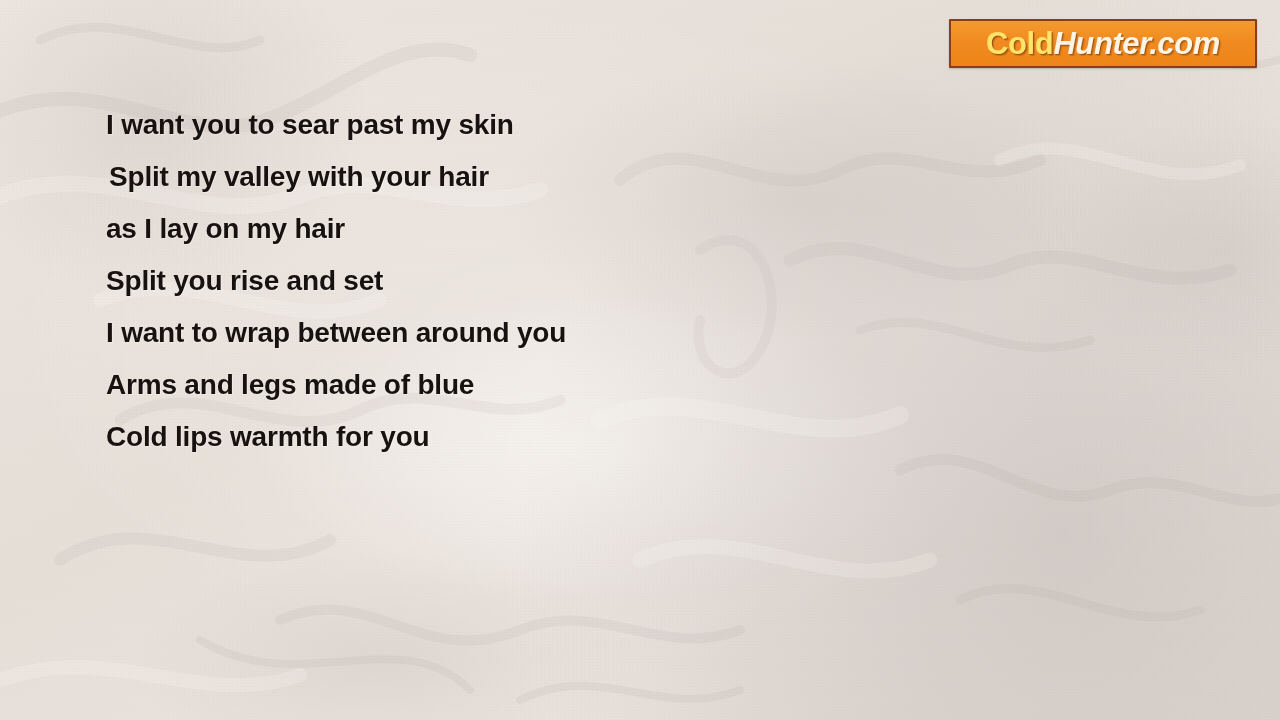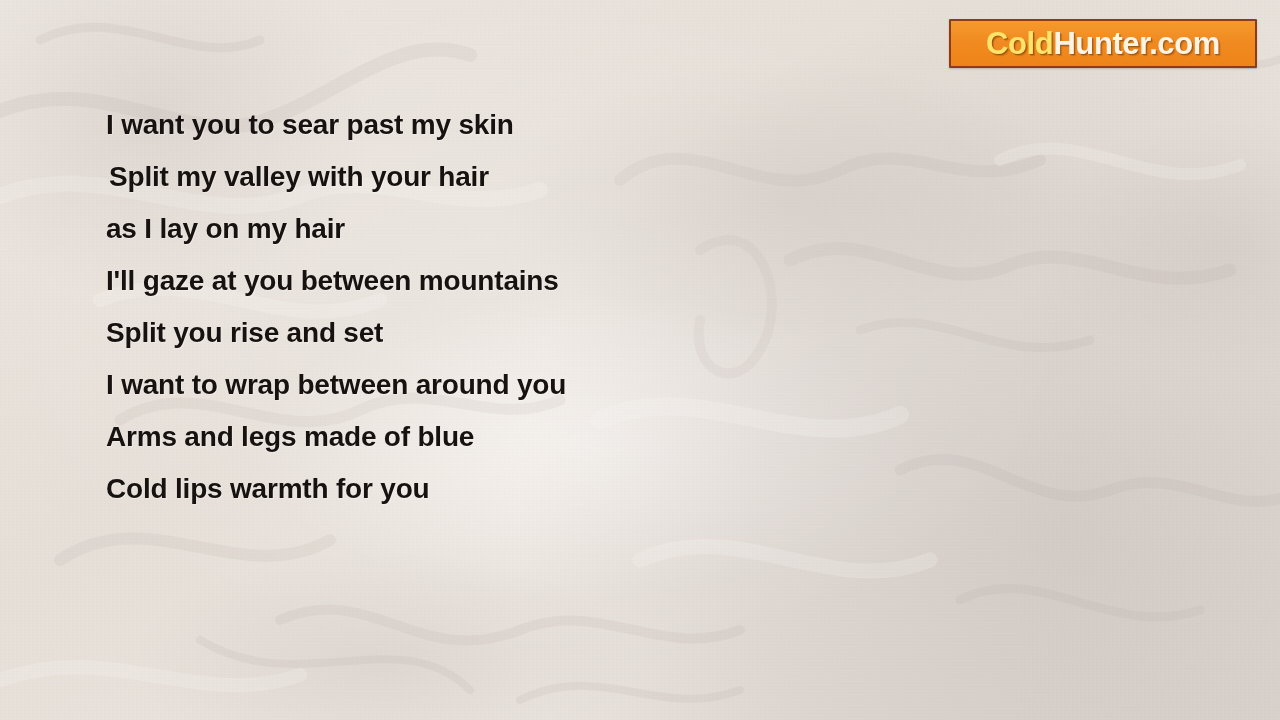--- a/index.html
+++ b/index.html
@@ -87,20 +87,21 @@
   }
 
   .logo-poem {
     color: #ffe46b;
     text-shadow: 1px 1px 0 rgba(120,60,10,0.55), 2px 2px 1px rgba(120,60,10,0.30);
   }
 
   .logo-hunter {
     color: #fdf4e6;
     text-shadow: 1px 1px 0 rgba(120,60,10,0.50), 2px 2px 1px rgba(120,60,10,0.28);
+    font-style: italic;
   }
 
   
   .poem {
     position: absolute;
     left: 106px;
     top: 99px;
     width: 760px;
   }
 
@@ -160,20 +161,19 @@
   <div class="vignette"></div>
 
   <div class="logo">
     <span class="logo-text"><span class="logo-poem">Cold</span><span class="logo-hunter">Hunter.com</span></span>
   </div>
 
   <div class="poem">
     <div class="poem-line">I want you to sear past my skin</div>
     <div class="poem-line indent">Split my valley with your hair</div>
     <div class="poem-line">as I lay on my hair</div>
-    <div class="poem-line">I'll gaze at you between mountains</div>
     <div class="poem-line">Split you rise and set</div>
     <div class="poem-line">I want to wrap between around you</div>
     <div class="poem-line">Arms and legs made of blue</div>
     <div class="poem-line">Cold lips warmth for you</div>
   </div>
 
 </div>
 
 </body></html>

